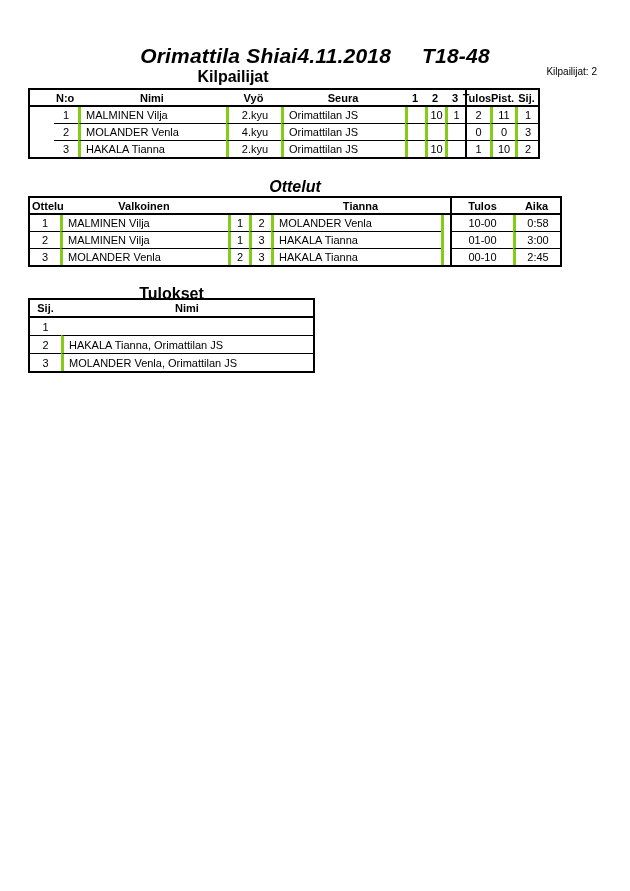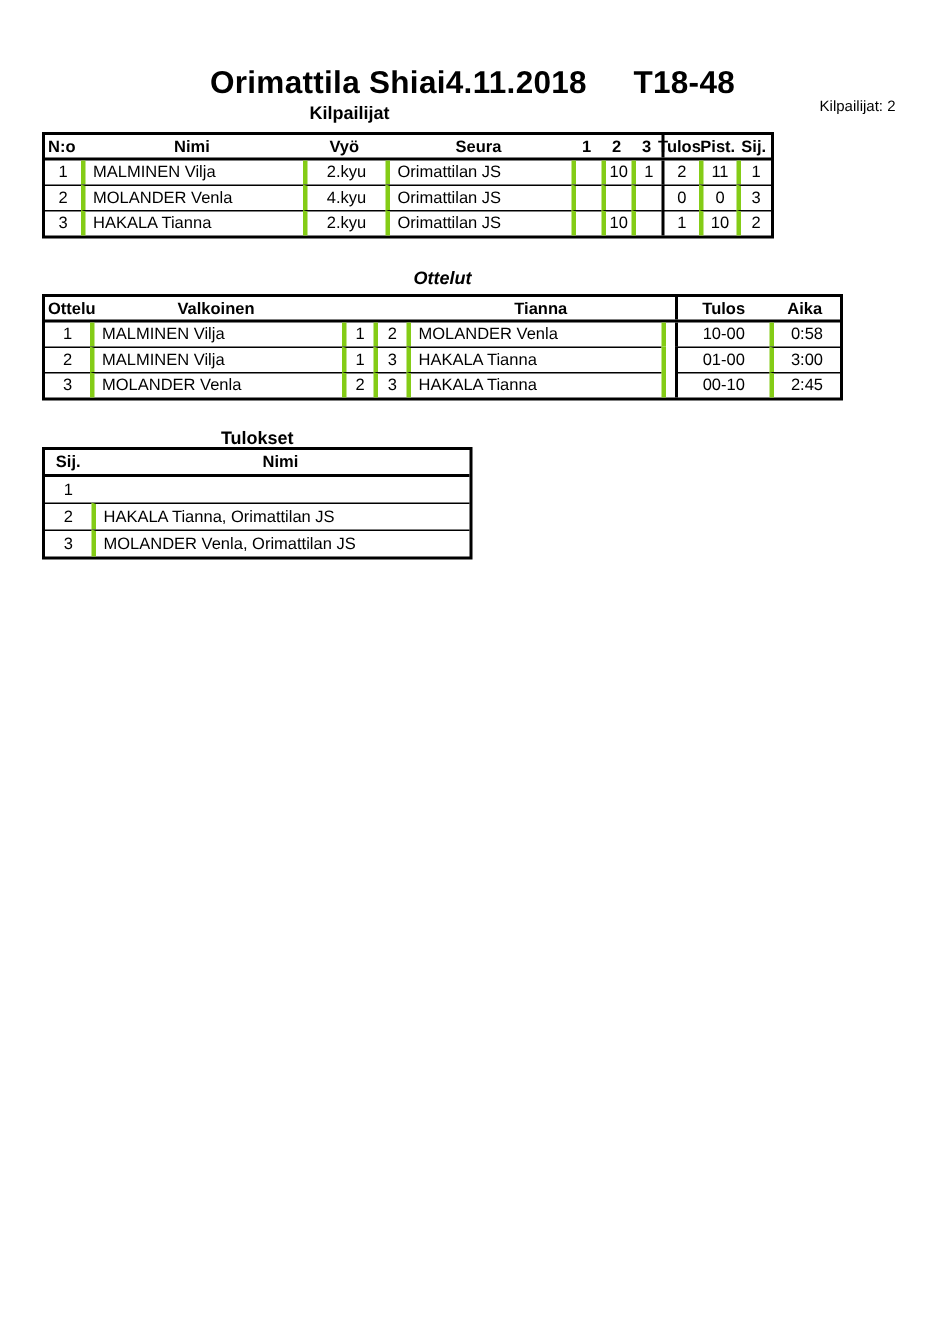--- a/index.html
+++ b/index.html
@@ -1,35 +1,35 @@
 <!DOCTYPE html>
 <html><head>
 <meta charset="utf-8">
 <style>
   * { margin:0; padding:0; box-sizing:border-box; }
   html,body { width:630px; height:891px; background:#fff; }
   body { font-family:"Liberation Sans","DejaVu Sans",sans-serif; color:#000; position:relative; }
   .page { position:absolute; left:0; top:0; width:630px; height:891px; background:#fff; }
 
-  .title { position:absolute; top:44px; left:0; width:630px; display:flex; justify-content:center; align-items:baseline; font-weight:bold; font-size:21px; letter-spacing:0.2px; }
+  .title { position:absolute; top:44px; left:0; width:630px; display:flex; justify-content:center; align-items:baseline; font-weight:bold; font-size:21px; letter-spacing:0.2px;font-style:italic; }
   .title .t-date { margin-right:31px; }
 
-  .sec-title { position:absolute; font-weight:bold; font-size:12px; text-align:center; }
+  .sec-title { position:absolute; font-weight:bold; font-size:16px; text-align:center; }
   .sec-kilpailijat { top:68px; left:0; width:466px; }
   .sec-ottelut { top:178px; left:28px; width:534px;font-style:italic; }
   .sec-tulokset { top:285px; left:28px; width:287px; }
   .count-label { position:absolute; top:66px; right:33px; font-size:10px; }
 
   .tbl { position:absolute; border:2px solid #000; background:#fff; }
   .t1 { left:28px; top:88px; }
   .t2 { left:28px; top:196px; }
   .t3 { left:28px; top:298px; }
 
   .row { display:grid; }
-  .t1 .row { grid-template-columns:24px 148px 55px 124px 20px 20px 20px 25px 25px 23px; }
+  .t1 .row { grid-template-columns:24px 148px 55px 124px 20px 20px 20px 25px 25px 23px;padding-left:24px; }
   .t2 .row { grid-template-columns:30px 168px 21px 22px 170px 9px 63px 47px; }
   .t3 .row { grid-template-columns:31px 252px; }
 
   .row.hdr { height:17px; border-bottom:2px solid #000; font-weight:bold; }
   .t3 .row.hdr { height:18px; }
   .row.body { height:16px; }
   .row.body.bt { height:17px; }
   .t3 .row.body { height:17px; }
   .t3 .row.body.bt { height:18px; }
 

